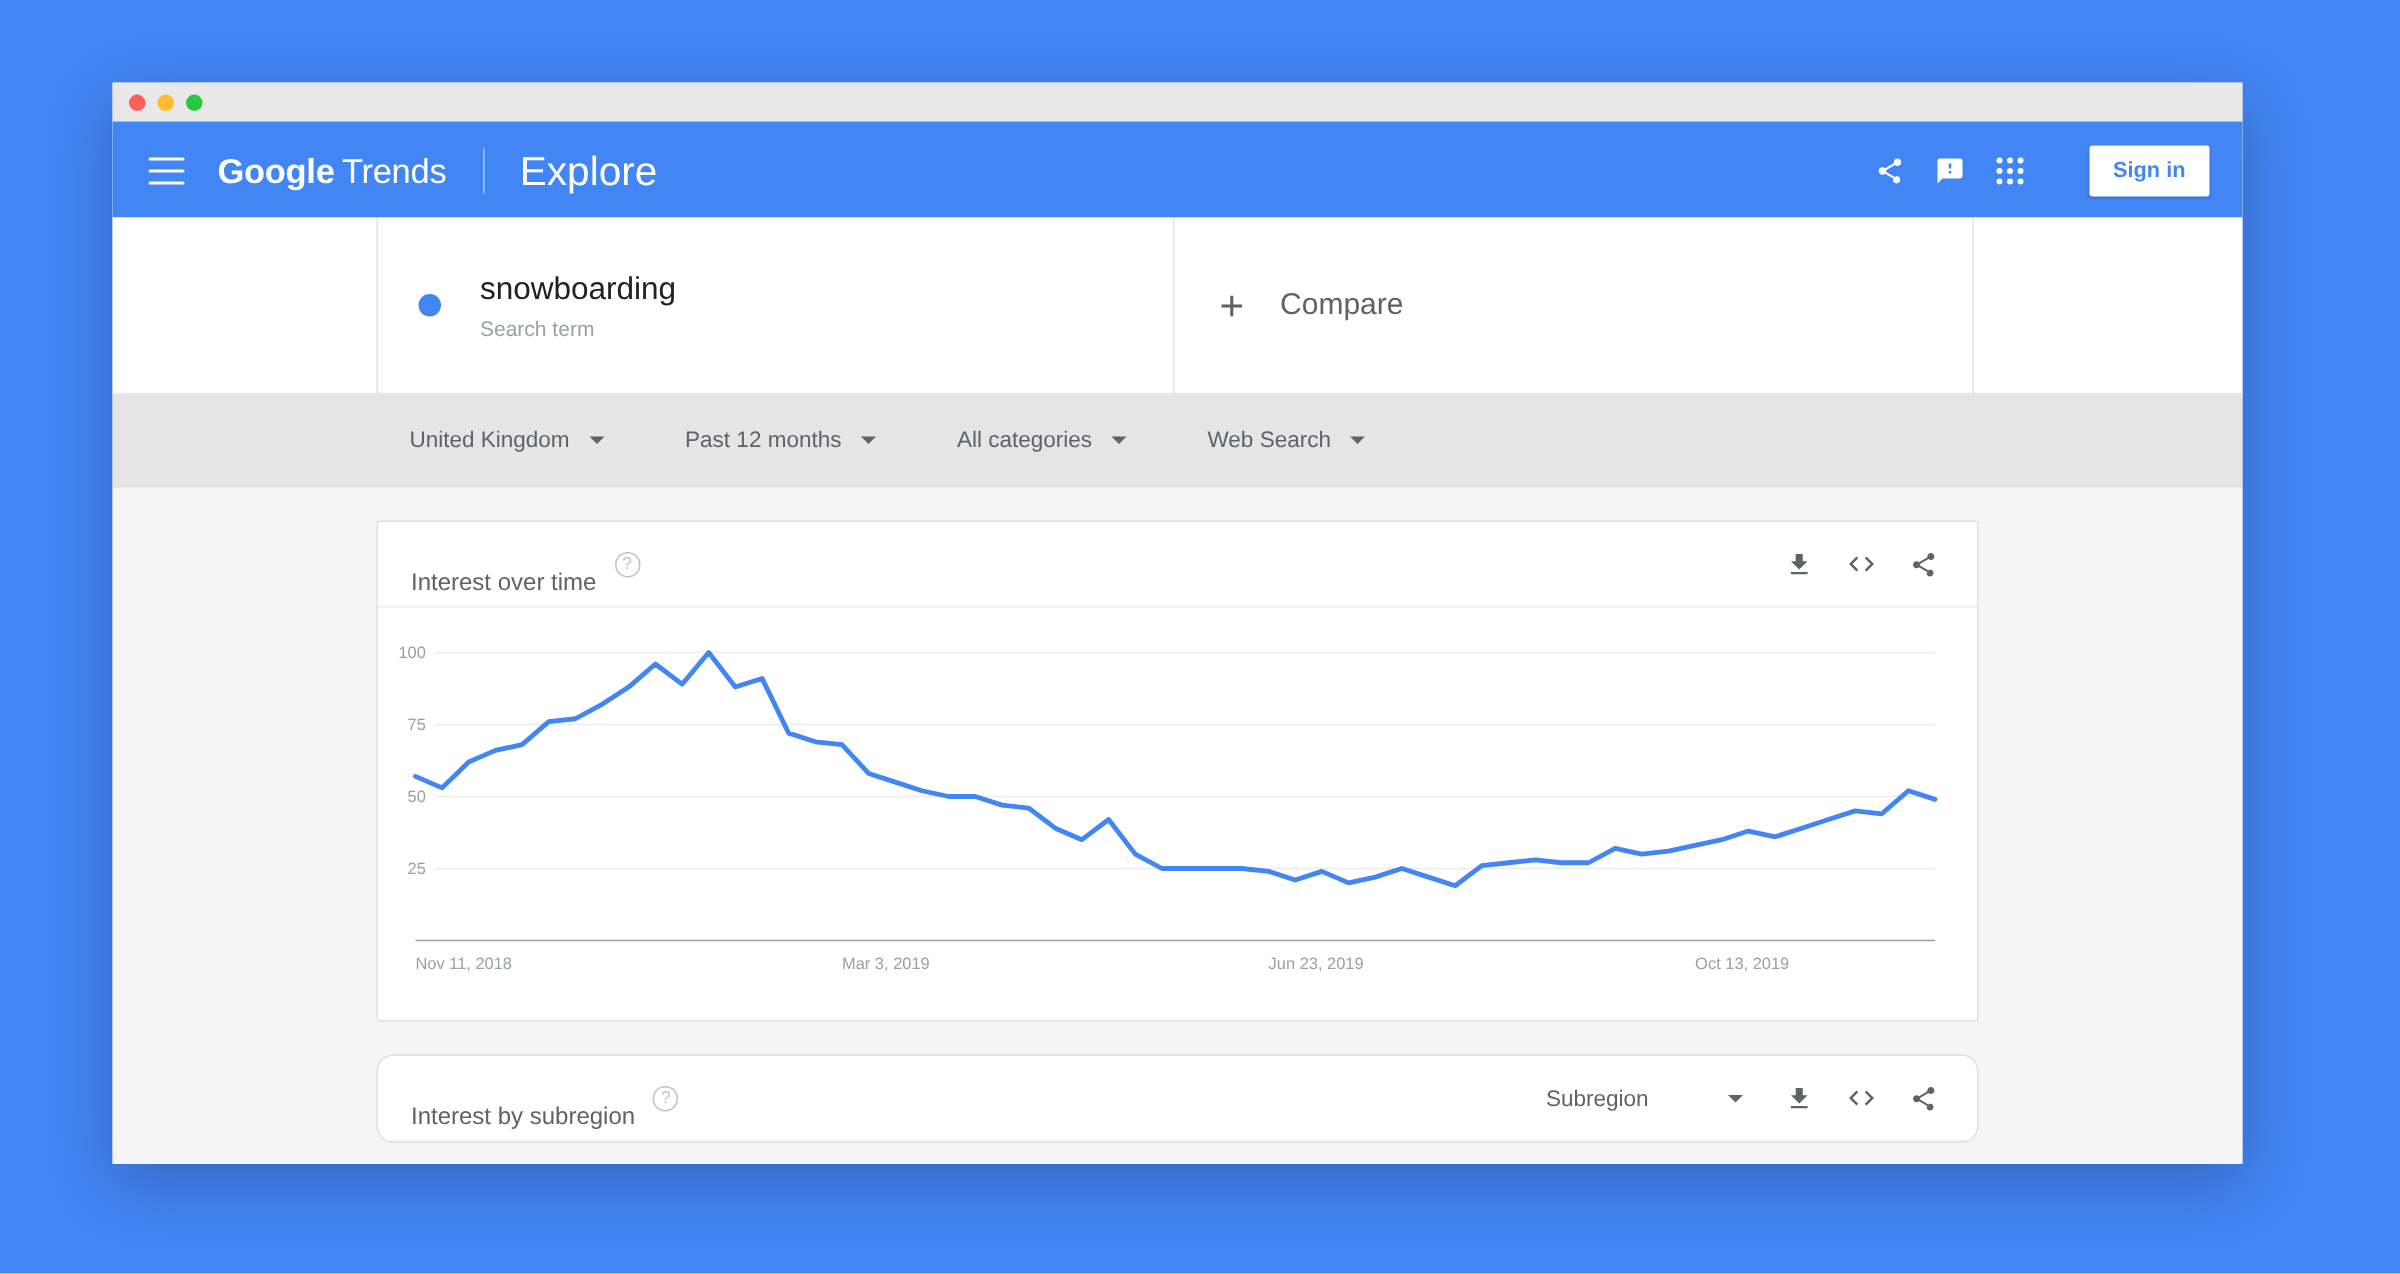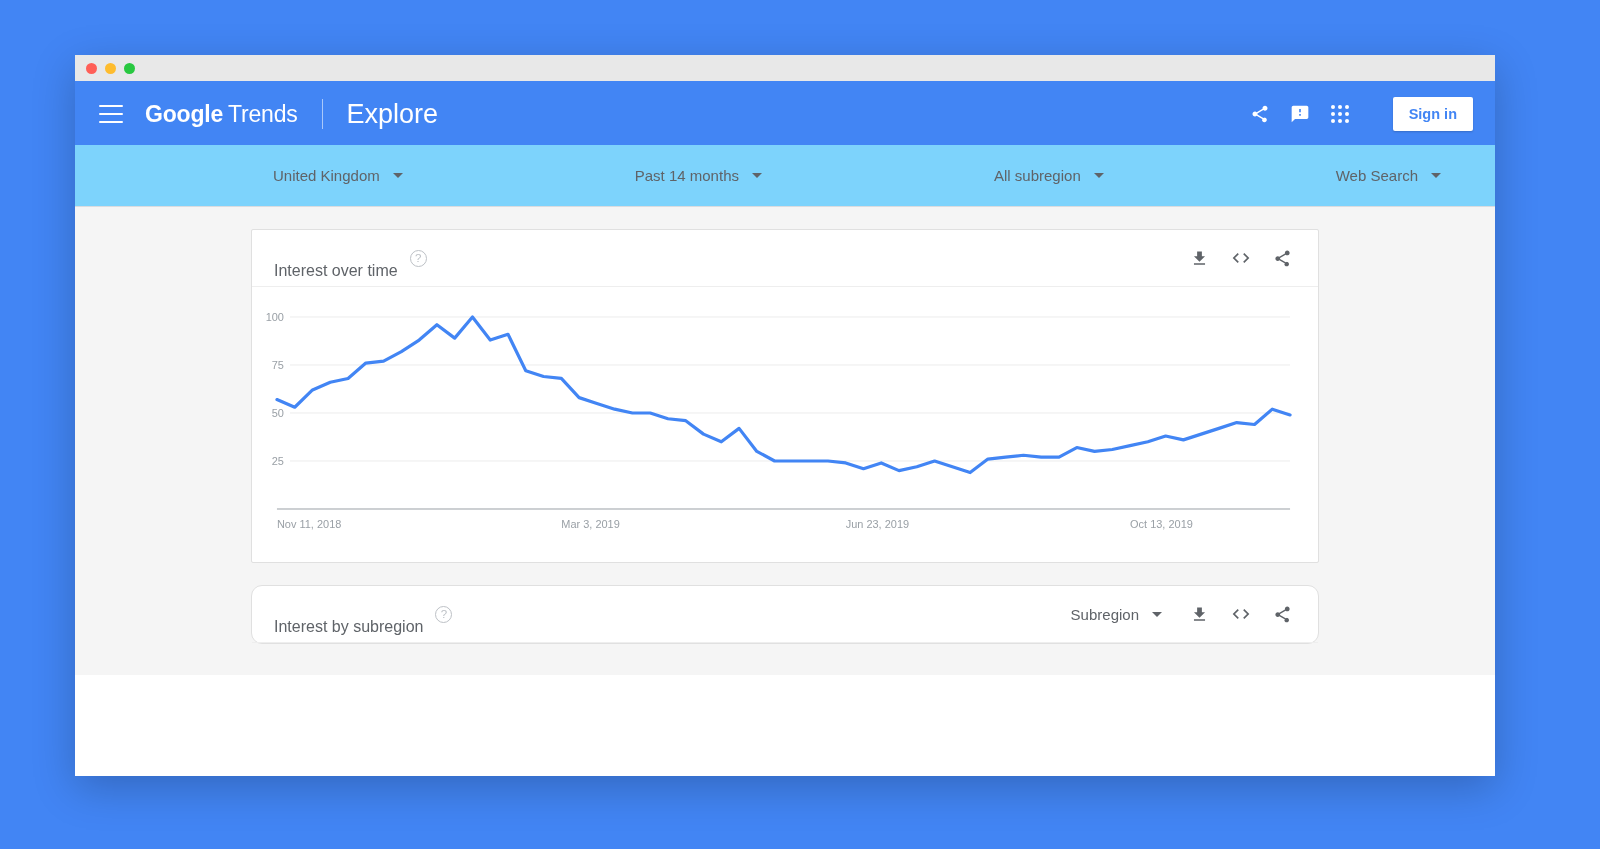--- a/index.html
+++ b/index.html
@@ -141,26 +141,25 @@
     font-weight: 300;
     line-height: 1;
     margin-right: 24px;
   }
   .compare-label { font-size: 20px; color: #5f6368; }
   .term-tail { flex: 1; }
 
   
   .filterbar {
     height: 62px;
-    background: #7dd3fc;
+    background: #e5e5e5;
     display: flex;
     align-items: center;
     padding-left: 198px;
     border-bottom: 1px solid #dadce0;
-    justify-content: space-between;
   }
   .filter {
     display: flex;
     align-items: center;
     font-size: 15px;
     color: #5f6368;
     cursor: pointer;
     margin-right: 54px;
   }
   .caret {
@@ -206,20 +205,21 @@
   }
   .card-head-spacer { flex: 1; }
   .card-actions { display: flex; align-items: center; gap: 22px; }
   .act { cursor: pointer; display: flex; align-items: center; justify-content: center; }
 
   .dd {
     display: flex; align-items: center;
     font-size: 15px; color: #5f6368;
     cursor: pointer;
     margin-right: 28px;
+    gap: 40px;
   }
 
   
   .chart-wrap { height: 275px; position: relative; padding: 0; }
   .chart-svg { display: block; width: 100%; height: 275px; }
 
   
   .card-bottom { margin-top: 22px; border-radius: 11px; }
 </style>
 </head>
@@ -268,32 +268,47 @@
             <i></i>
             <i></i>
             <i></i>
             <i></i>
         </span>
       </div>
       <button class="signin">Sign in</button>
     </div>
   </div>
 
+  <div class="term-row">
+    <div class="term-gutter"></div>
+    <div class="term-cell">
+      <span class="term-bullet"></span>
+      <div>
+        <div class="term-name">snowboarding</div>
+        <div class="term-sub">Search term</div>
+      </div>
+    </div>
+    <div class="compare-cell">
+      <span class="plus">+</span>
+      <span class="compare-label">Compare</span>
+    </div>
+    <div class="term-tail"></div>
+  </div>
 
   <div class="filterbar">
     <div class="filter">
       <span>United Kingdom</span>
       <span class="caret"></span>
     </div>
     <div class="filter">
-      <span>Past 14 months</span>
+      <span>Past 12 months</span>
       <span class="caret"></span>
     </div>
     <div class="filter">
-      <span>All subregion</span>
+      <span>All categories</span>
       <span class="caret"></span>
     </div>
     <div class="filter">
       <span>Web Search</span>
       <span class="caret"></span>
     </div>
   </div>
 
   <div class="content">
 

